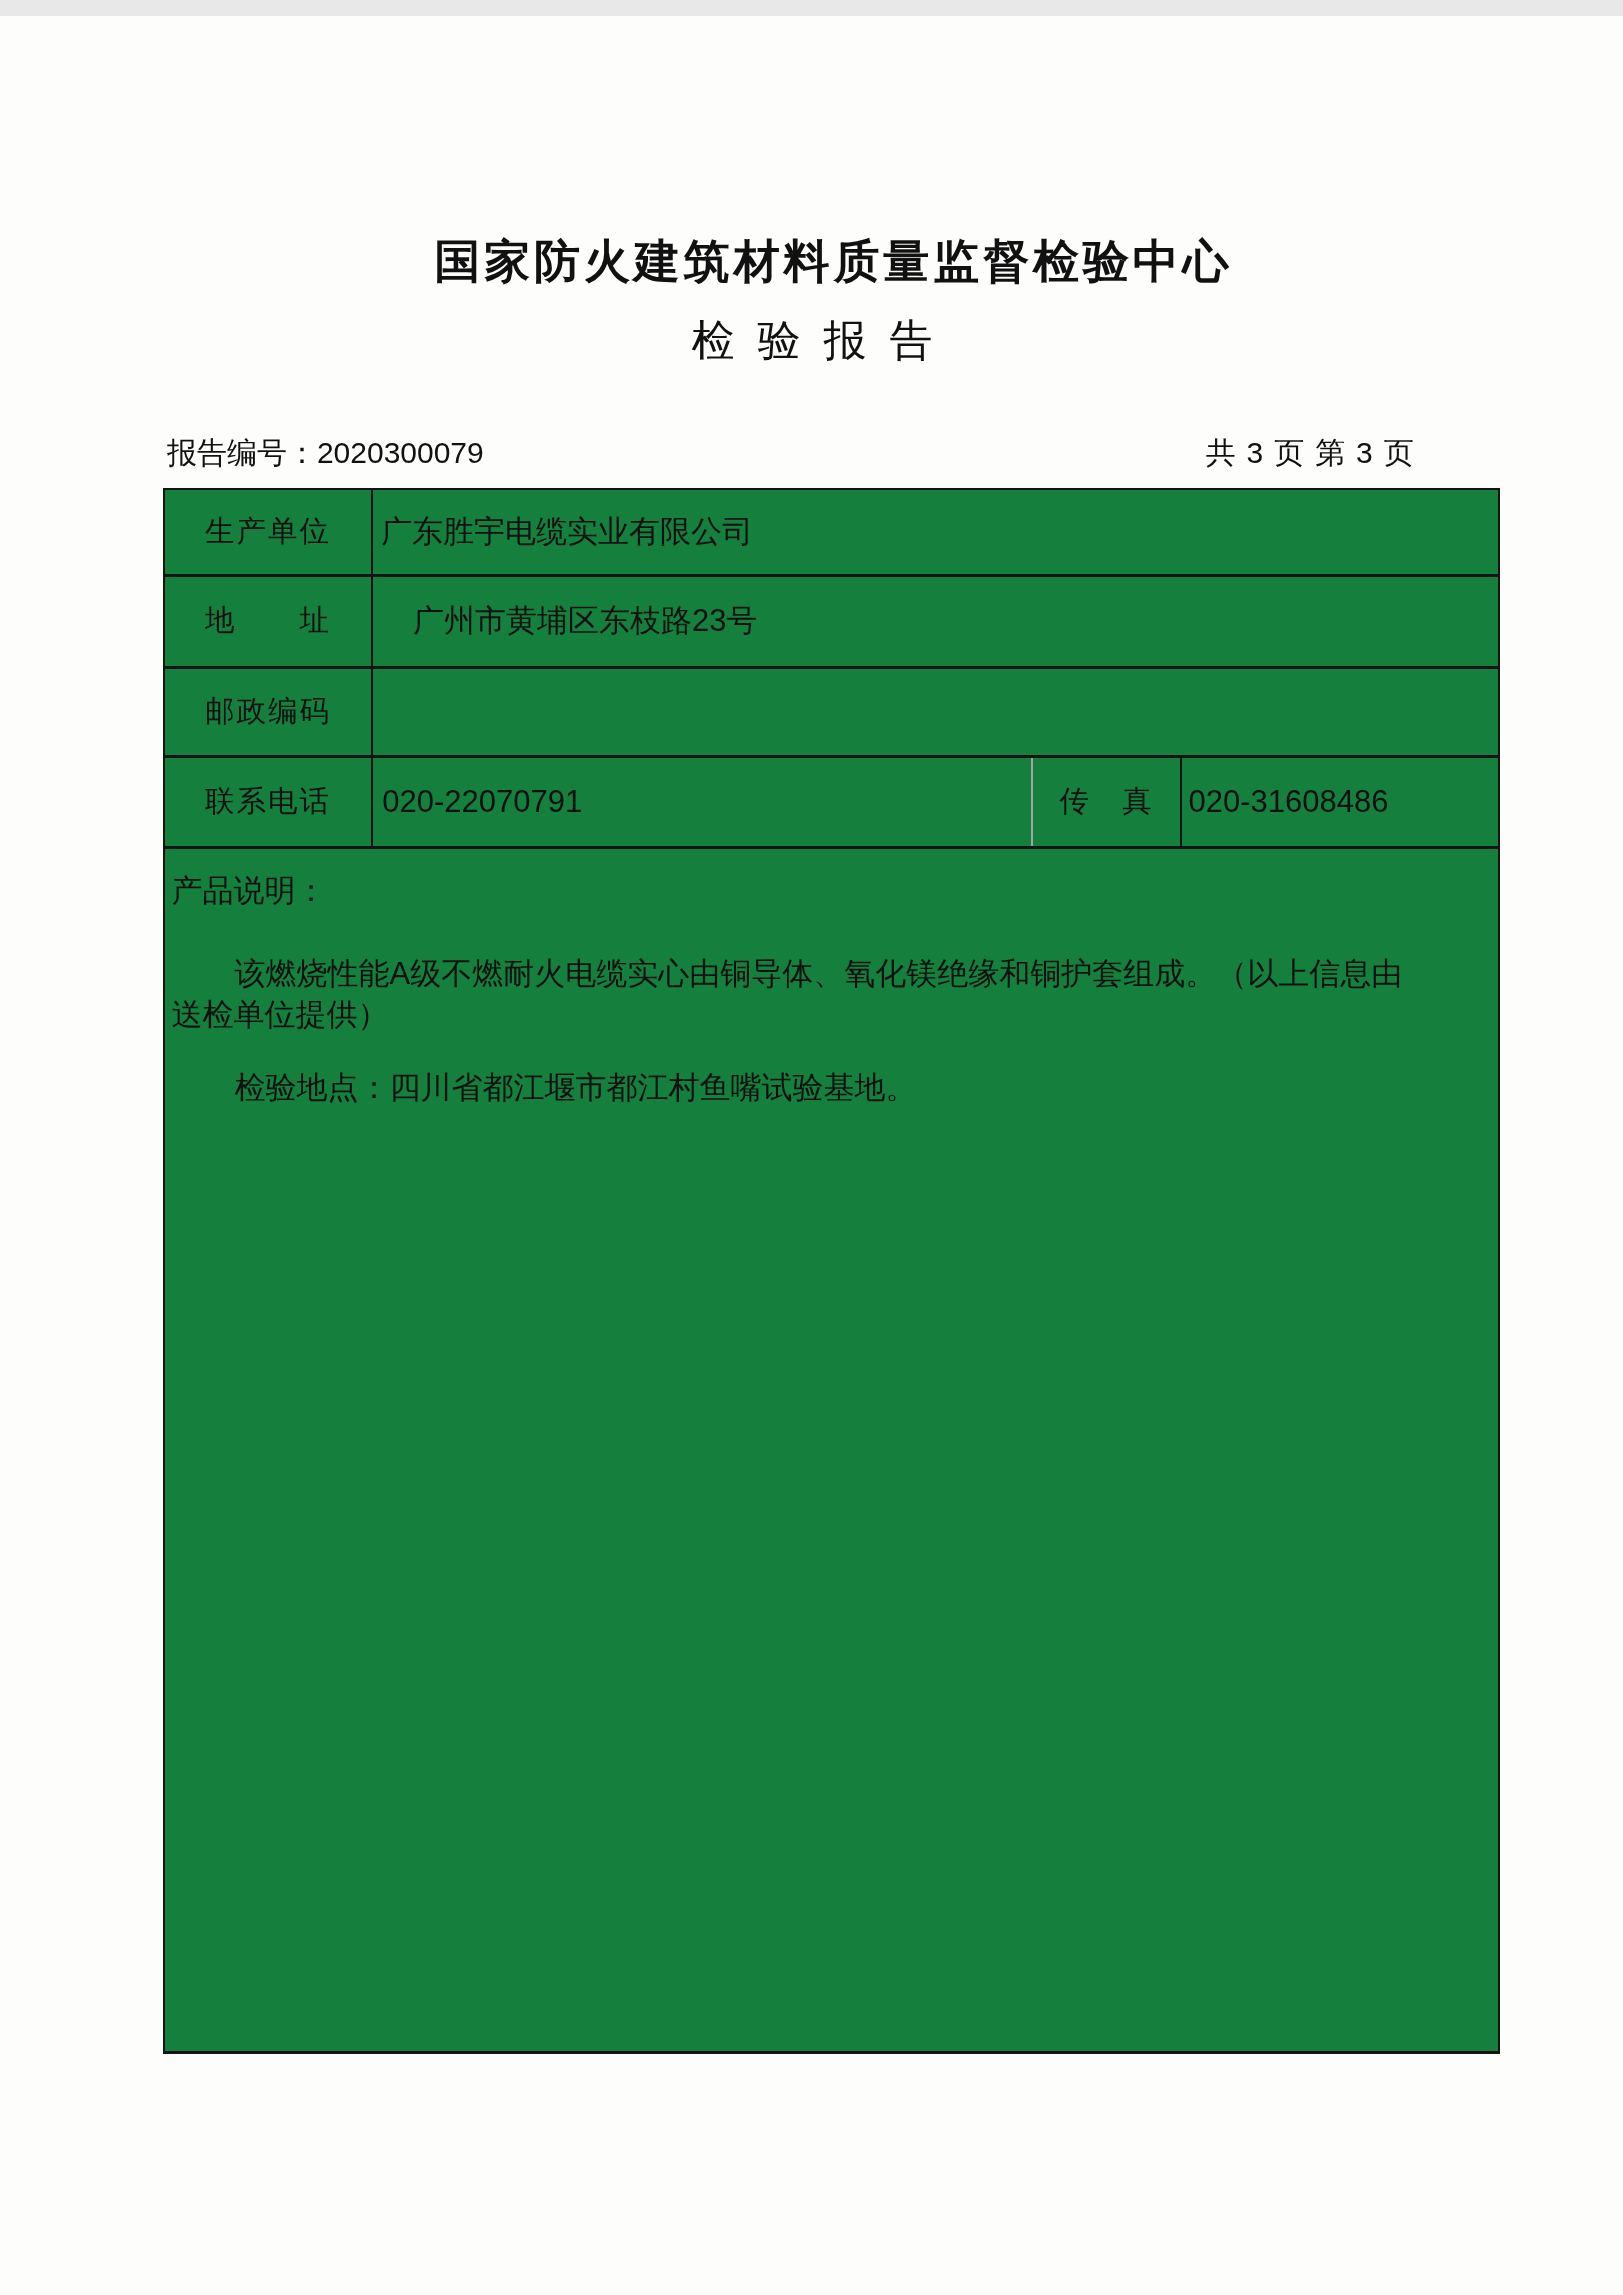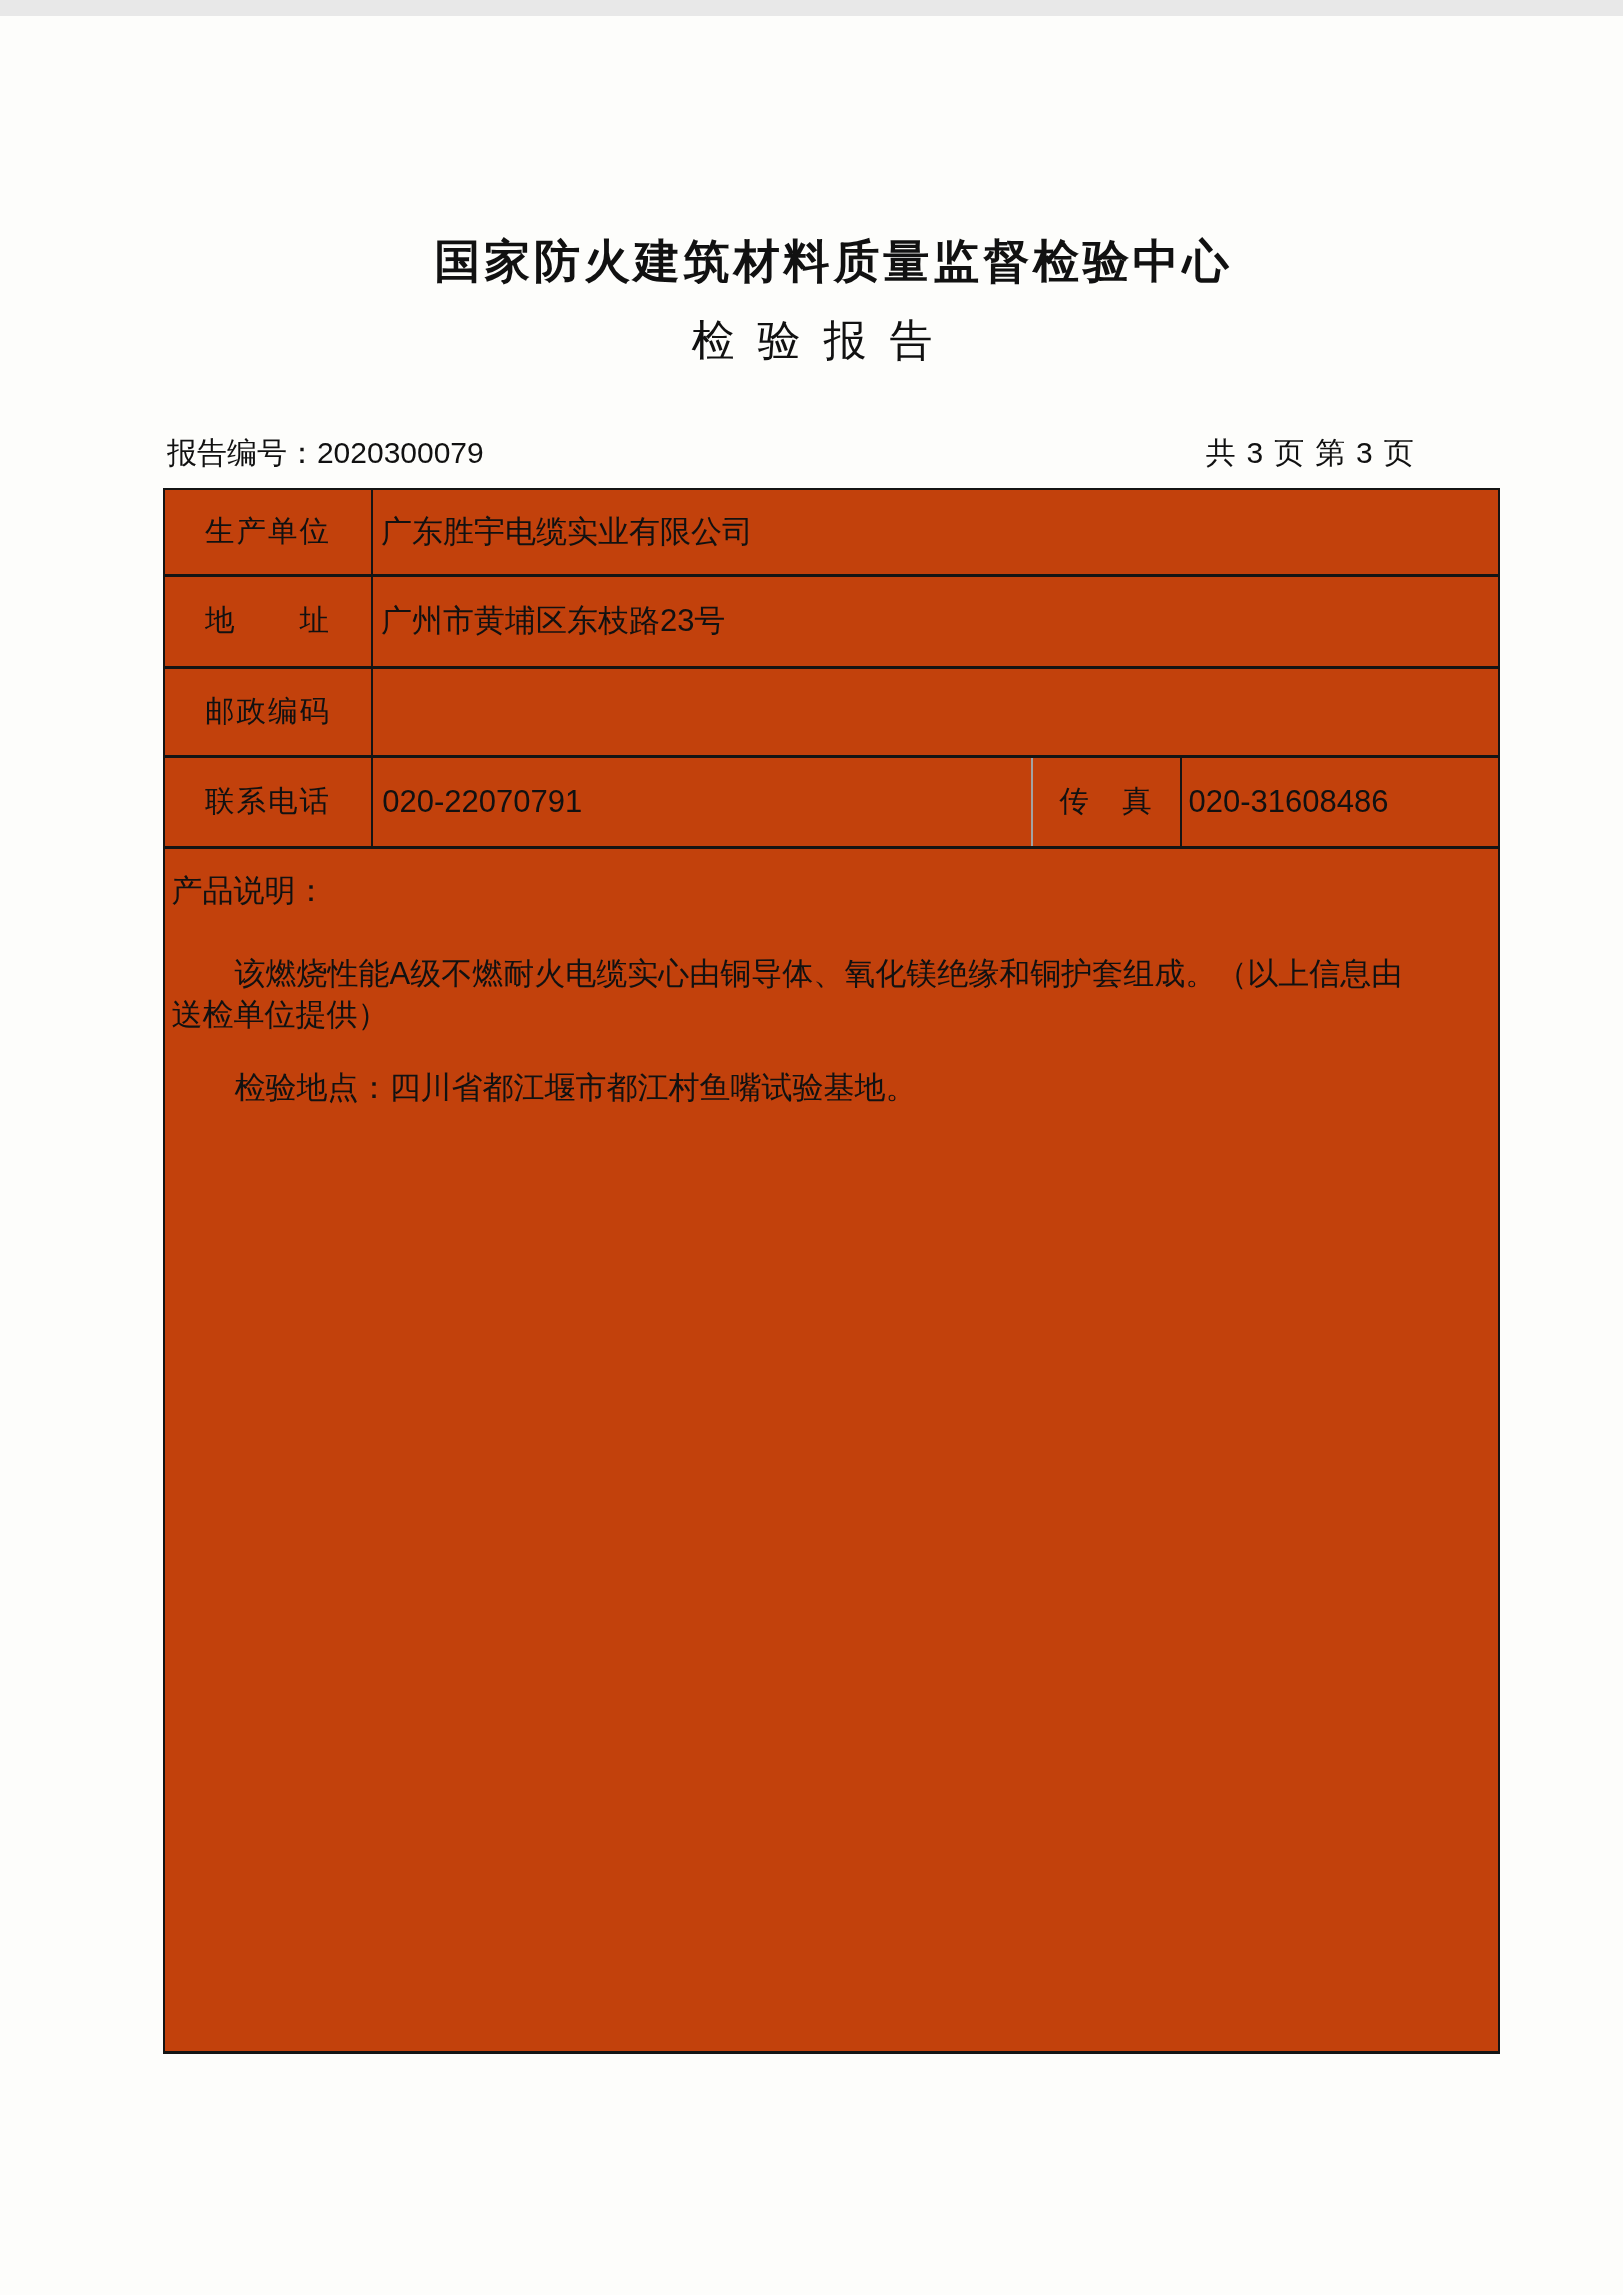--- a/index.html
+++ b/index.html
@@ -48,25 +48,25 @@
   .meta-right { margin-right: 85px; letter-spacing: 1.3px; }
 
   .info-table {
     margin-top: 17px;
     width: 1337px;
     height: 1566px;
     border-top: 2.6px solid #141414;
     border-bottom: 3.3px solid #141414;
     border-left: 2px solid #141414;
     border-right: 2px solid #141414;
-    background: #c2410c;
+    background: #15803d;
   }
   .trow { display: flex; border-bottom: 3.3px solid #141414; }
   .trow.r1 { height: 87px; }
-  .trow.r2 { height: 92px; }
+  .trow.r2 { height: 92px; gap: 32px; }
   .trow.r3 { height: 89px; gap: 16px; }
   .trow.r4 { height: 91px; }
   .cell { display: flex; align-items: center; }
   .cell.lab {
     width: 208px;
     border-right: 2px solid #141414;
     justify-content: center;
     font-size: 29.5px;
     letter-spacing: 2px;
   }

